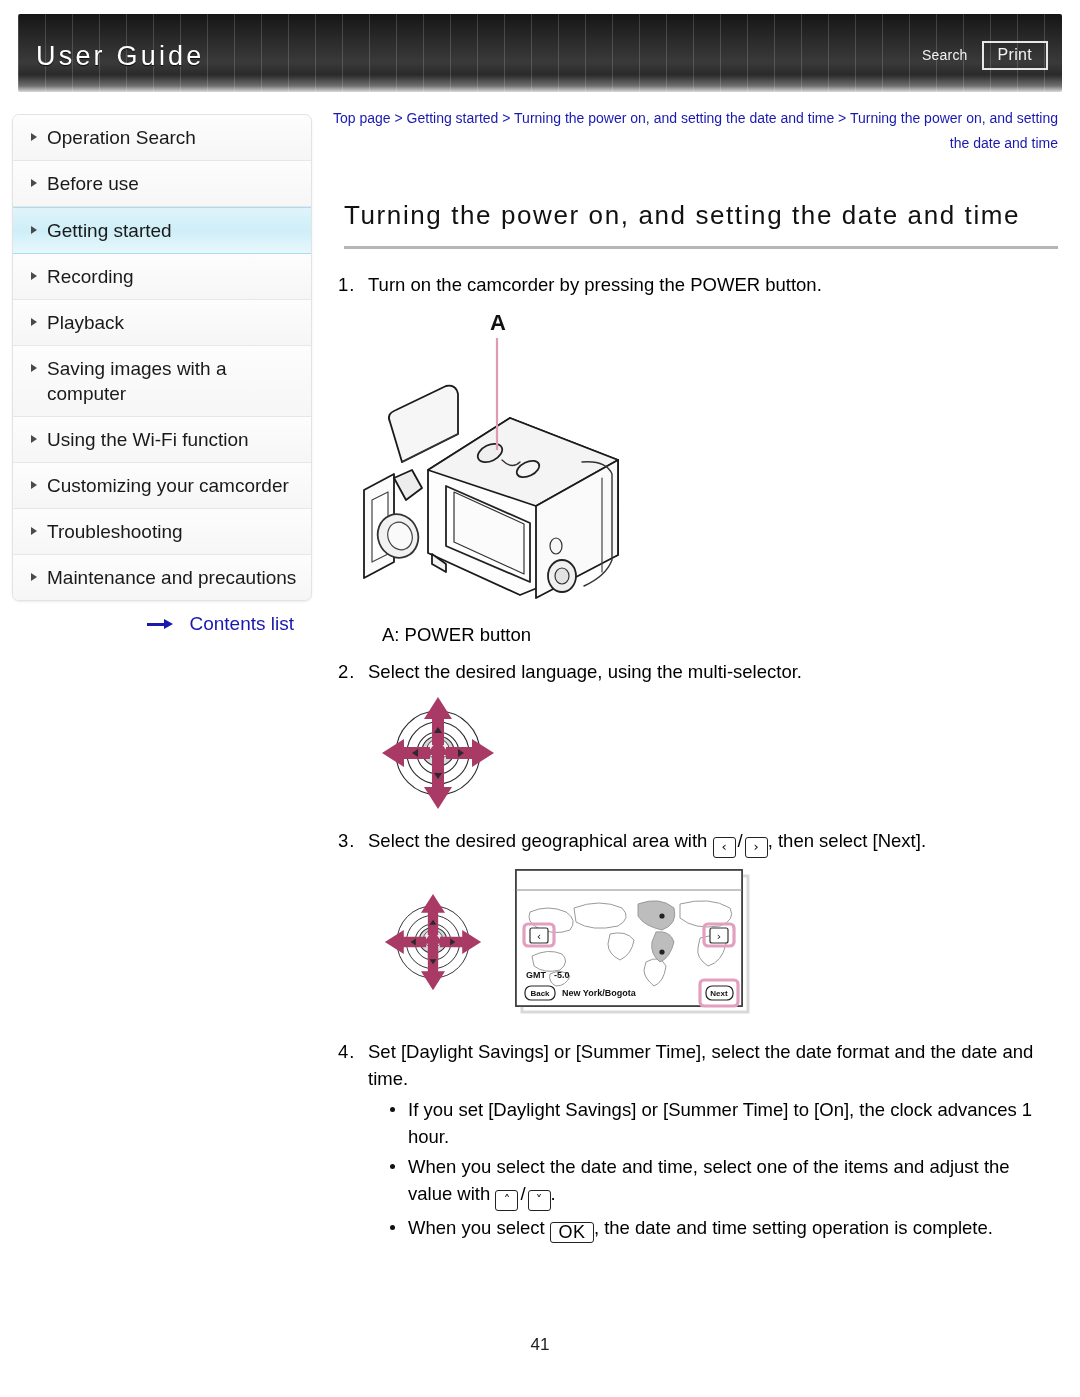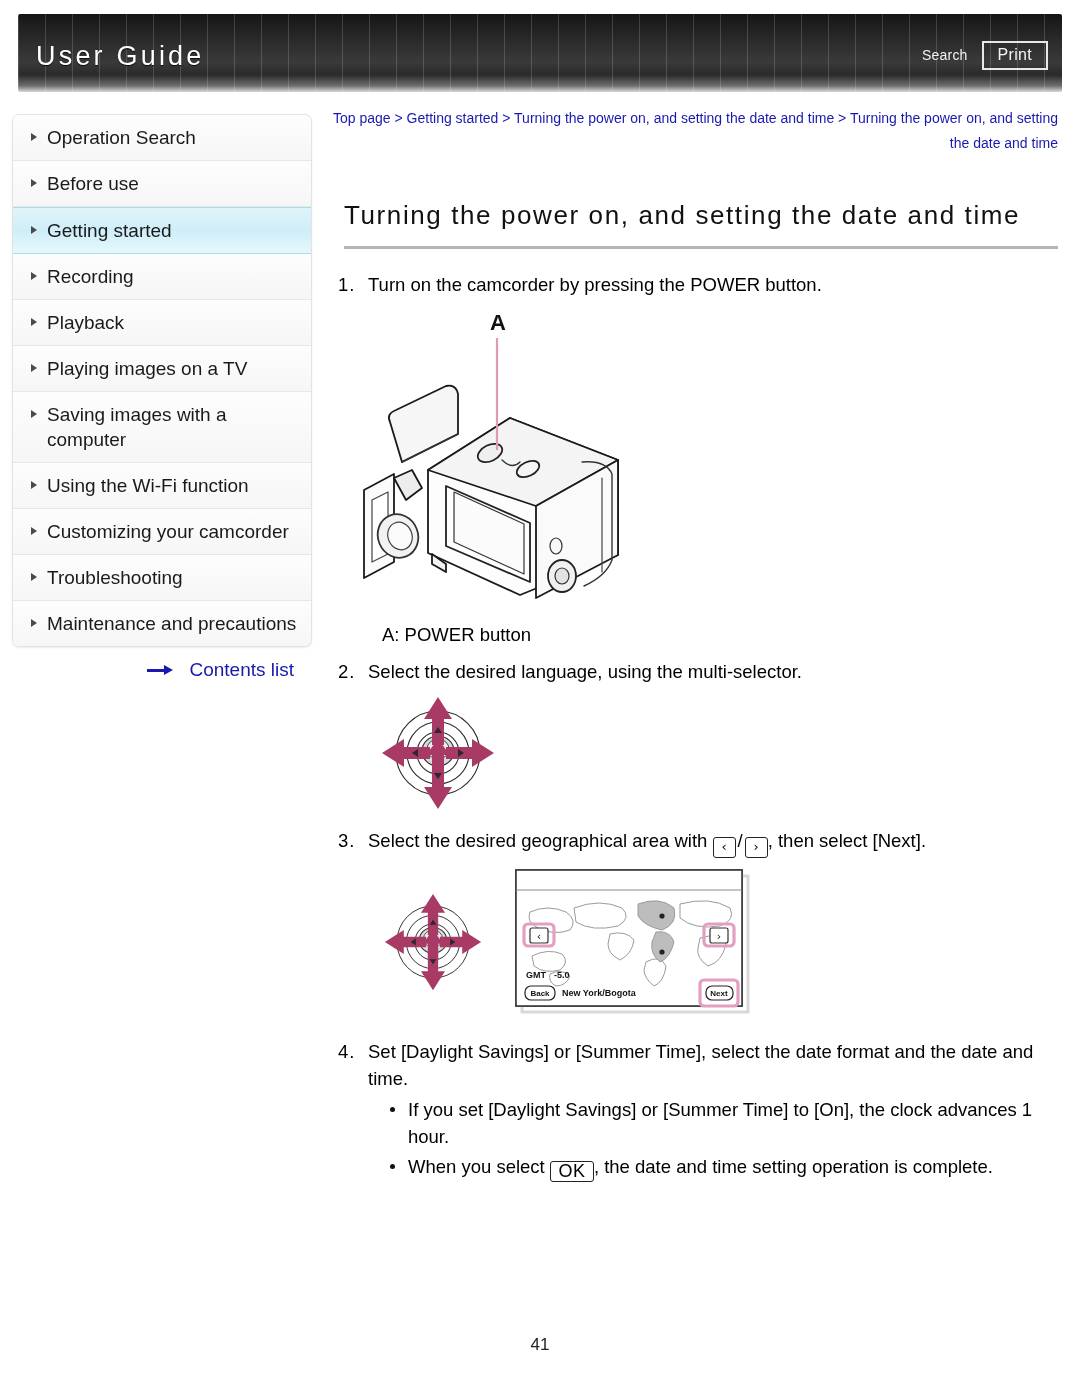--- a/index.html
+++ b/index.html
@@ -181,21 +181,20 @@
 
 <div class="page">
 
   <div class="sidebar">
     <div class="nav">
       <div class="nav-item"><span>Operation Search</span></div>
       <div class="nav-item"><span>Before use</span></div>
       <div class="nav-item active"><span>Getting started</span></div>
       <div class="nav-item"><span>Recording</span></div>
       <div class="nav-item"><span>Playback</span></div>
-      <div class="nav-item"><span>Playing images on a TV</span></div>
       <div class="nav-item"><span>Saving images with a computer</span></div>
       <div class="nav-item"><span>Using the Wi-Fi function</span></div>
       <div class="nav-item"><span>Customizing your camcorder</span></div>
       <div class="nav-item"><span>Troubleshooting</span></div>
       <div class="nav-item"><span>Maintenance and precautions</span></div>
     </div>
     <div class="contents-link">
       <span class="arrow-right"></span>
       <span>Contents list</span>
     </div>
@@ -371,20 +370,21 @@
           <text x="205" y="128" font-size="8" font-weight="bold" text-anchor="middle" fill="#111" font-family="Liberation Sans, sans-serif">Next</text>
         </svg>
       </div>
 
       <div class="step" style="margin-top:22px;">
         <div class="step-num">4.</div>
         <div class="step-body">
           <div>Set [Daylight Savings] or [Summer Time], select the date format and the date and time.</div>
           <ul class="bullets">
             <li>If you set [Daylight Savings] or [Summer Time] to [On], the clock advances 1 hour.</li>
+            <li><span>When you select the date and time, select one of the items and adjust the value with </span><span class="keyicon">˄</span><span class="sep">/</span><span class="keyicon">˅</span><span>.</span></li>
             <li><span>When you select </span><span class="keyicon ok">OK</span><span>, the date and time setting operation is complete.</span></li>
           </ul>
         </div>
       </div>
 
     </div>
   </div>
 </div>
 
 <div class="pagenum">41</div>

